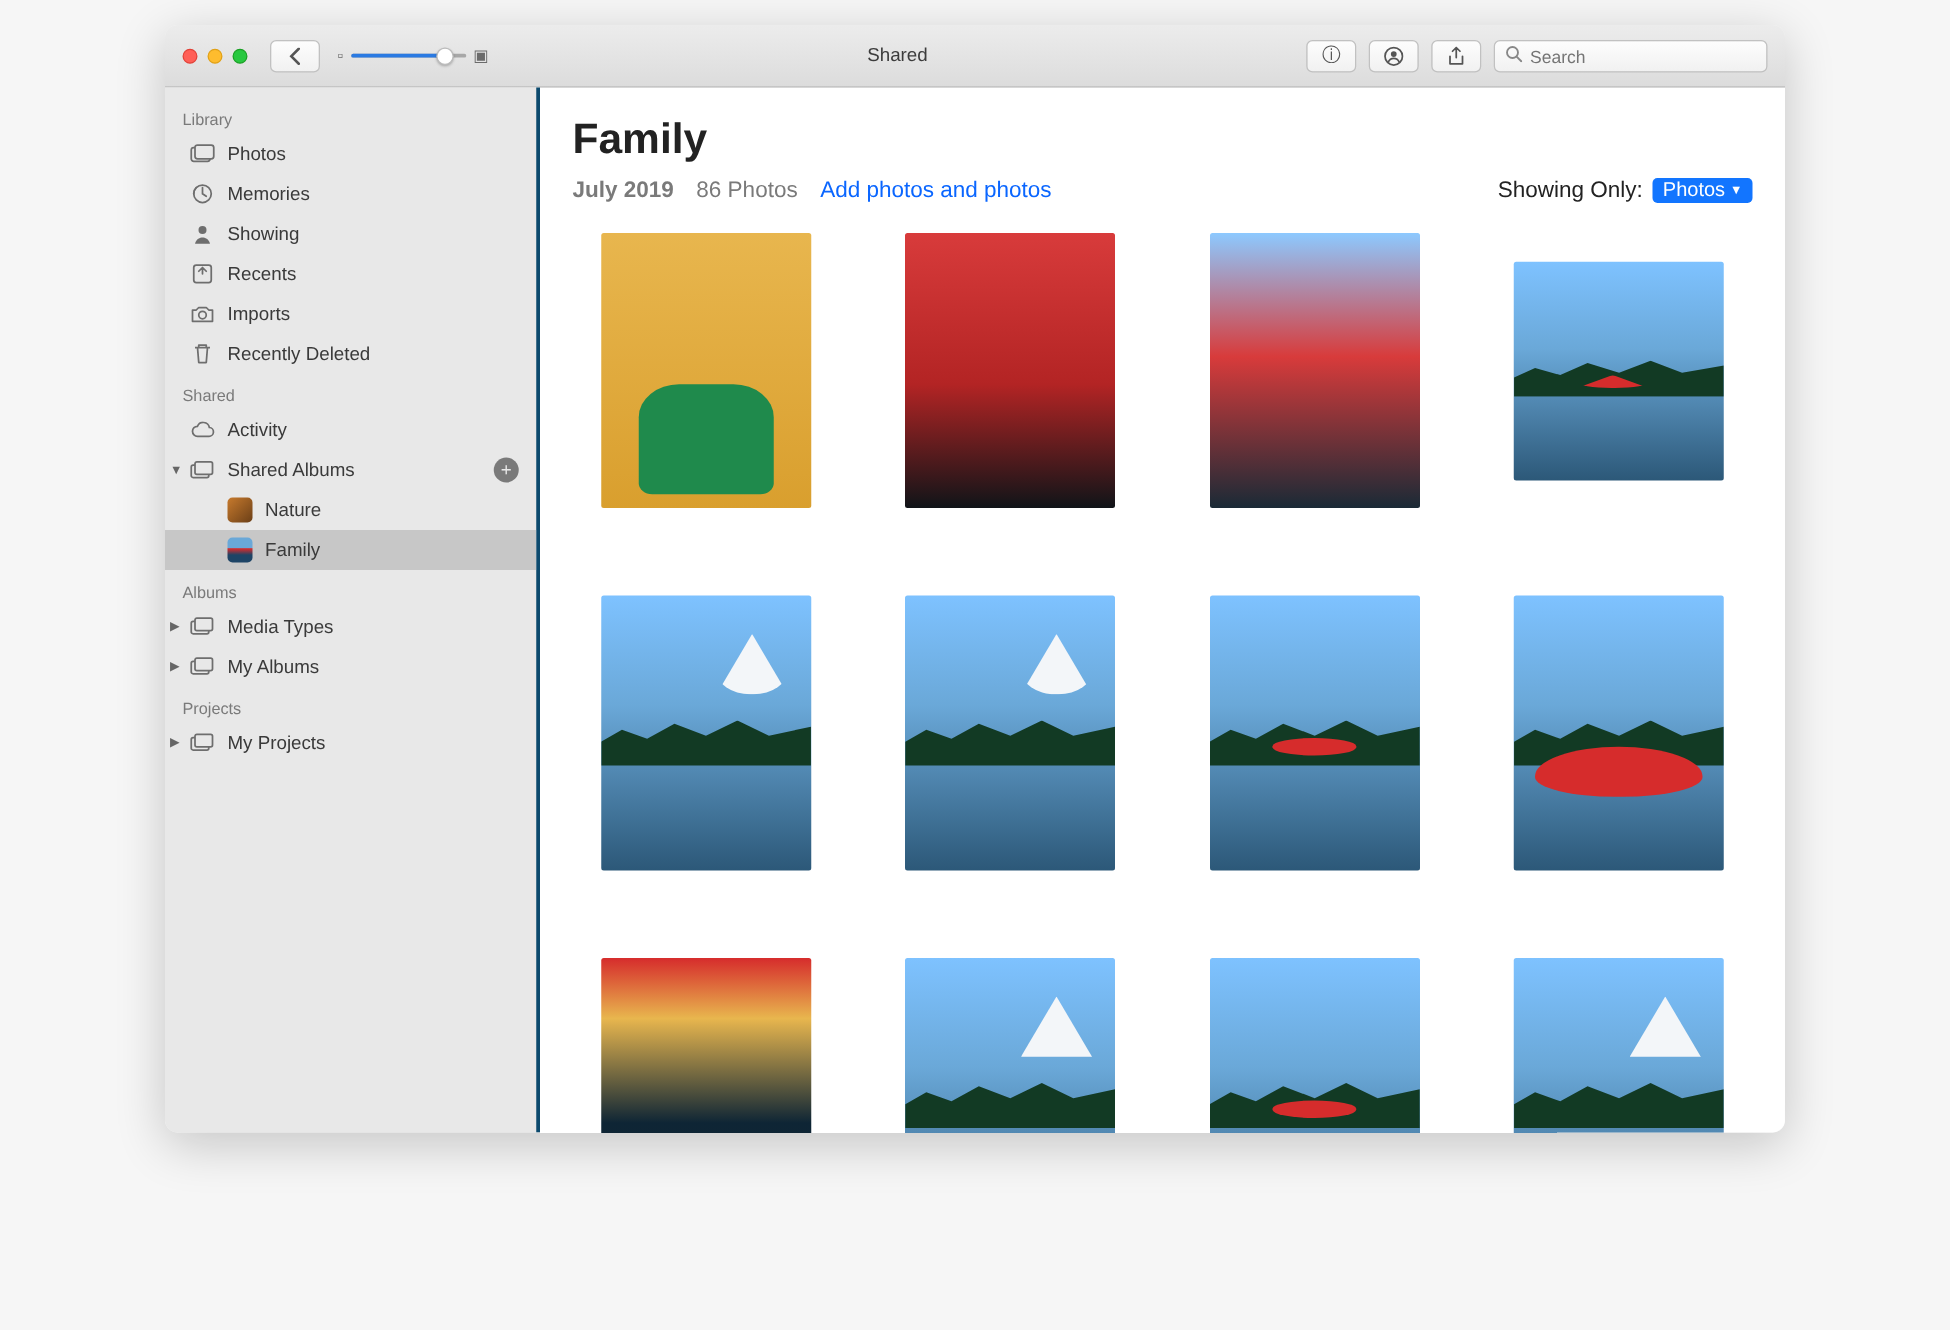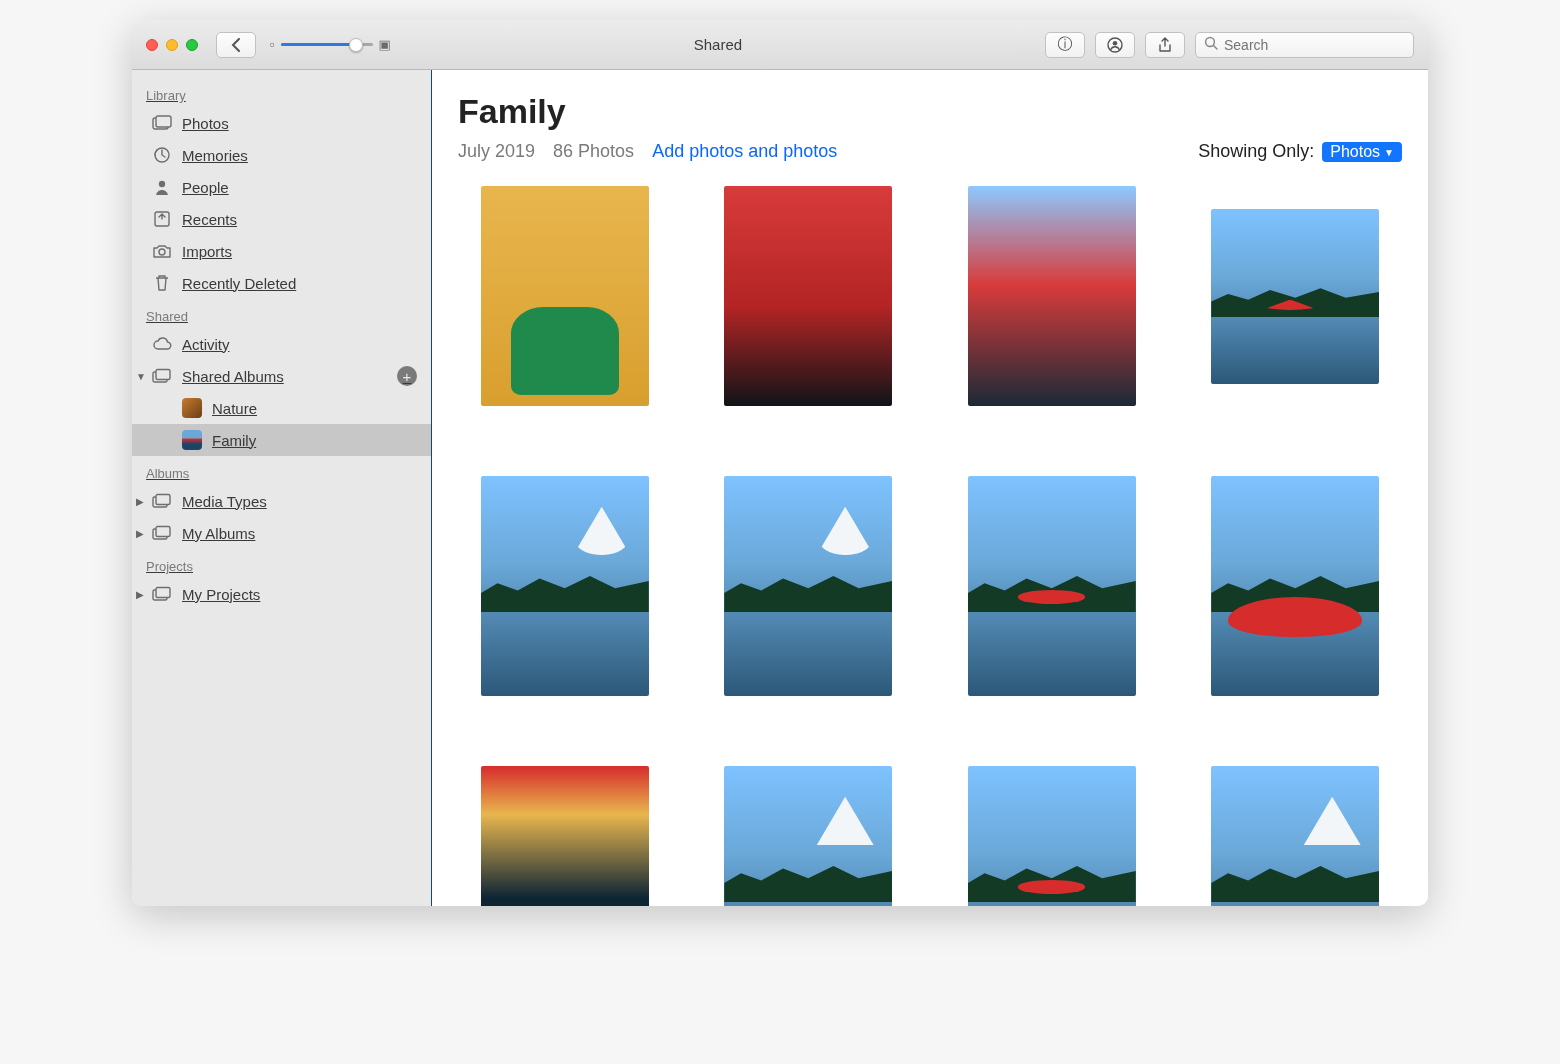--- a/index.html
+++ b/index.html
@@ -45,40 +45,39 @@
 .titlebar .title { flex: 1; text-align: center; font-size: 15px; color: #3c3c3c; }
 .tb-right { display: flex; gap: 10px; }
 .search-box { display: flex; align-items: center; gap: 6px; min-width: 140px; padding: 0 8px; }
 .search-box input { border: none; background: transparent; font-size: 14px; outline: none; width: 100%; color: #6b6b6b; }
 .search-box .mag { color: #888; }
 
 .body-row { flex: 1; display: flex; min-height: 0; }
 .sidebar {
   width: 300px;
   background: #e8e8e8;
-  border-right: 1px solid #0c4a6e;
+  border-right: 3px solid #0c4a6e;
   padding-top: 8px;
   font-size: 15px;
   color: #3a3a3a;
   overflow-y: auto;
-  text-decoration: underline;
 }
 .sb-head { font-size: 13px; color: #7a7a7a; padding: 10px 14px 4px; }
 .sb-item { display: flex; align-items: center; gap: 10px; padding: 6px 14px 6px 20px; position: relative; }
 .sb-item.indent { padding-left: 50px; }
 .sb-item.selected { background: #c7c7c7; }
 .sb-caret { position: absolute; left: 4px; font-size: 10px; color: #666; }
 .sb-icon { width: 20px; height: 20px; display: flex; align-items: center; justify-content: center; color: #6e6e6e; }
 .sb-thumb { width: 20px; height: 20px; border-radius: 4px; }
 .sb-add { margin-left: auto; width: 20px; height: 20px; background: #7a7a7a; color: #e8e8e8; border-radius: 50%; display: flex; align-items: center; justify-content: center; font-size: 15px; line-height: 1; }
 
 .main { flex: 1; background: #fff; overflow-y: auto; padding: 22px 26px; }
 .album-title { font-size: 34px; font-weight: 700; color: #222; margin-bottom: 10px; }
 .meta-row { display: flex; align-items: center; gap: 18px; font-size: 18px; margin-bottom: 18px; }
-.meta-date { color: #7a7a7a; font-weight: 400; }
+.meta-date { color: #7a7a7a; font-weight: 700; }
 .meta-count { color: #7a7a7a; }
 .meta-add { color: #0a66ff; }
 .meta-right { margin-left: auto; display: flex; align-items: flex-end; gap: 8px; font-size: 18px; color: #222; }
 .meta-chip { background: #1275ff; color: #fff; padding: 1px 8px; border-radius: 4px; display: inline-flex; align-items: center; gap: 4px; font-size: 16px; }
 .meta-chip .chev { font-size: 10px; }
 
 .grid { display: grid; grid-template-columns: repeat(4, 1fr); gap: 70px 70px; padding: 6px 20px; }
 .ph { width: 168px; border-radius: 2px; background: #ccc; justify-self: center; }
 .ph.h220 { height: 220px; }
 .ph.h175 { height: 175px; }
@@ -169,21 +168,21 @@
         </span>
       <span>Memories</span>
     </div>
     <div class="sb-item">
       <span class="sb-icon">
           <svg width="18" height="18" viewBox="0 0 18 18">
             <circle cx="9" cy="6" r="3.2" fill="#6e6e6e"></circle>
             <path d="M3 17c1-4 4-5 6-5s5 1 6 5" fill="#6e6e6e"></path>
           </svg>
         </span>
-      <span>People</span>
+      <span>Showing</span>
     </div>
     <div class="sb-item">
       <span class="sb-icon">
           <svg width="18" height="18" viewBox="0 0 18 18">
             <rect x="2" y="2" width="14" height="14" rx="2" fill="none" stroke="#6e6e6e" stroke-width="1.4"></rect>
             <path d="M9 4v5M6 7l3-3 3 3" fill="none" stroke="#6e6e6e" stroke-width="1.4" stroke-linecap="round" stroke-linejoin="round"></path>
           </svg>
         </span>
       <span>Recents</span>
     </div>

